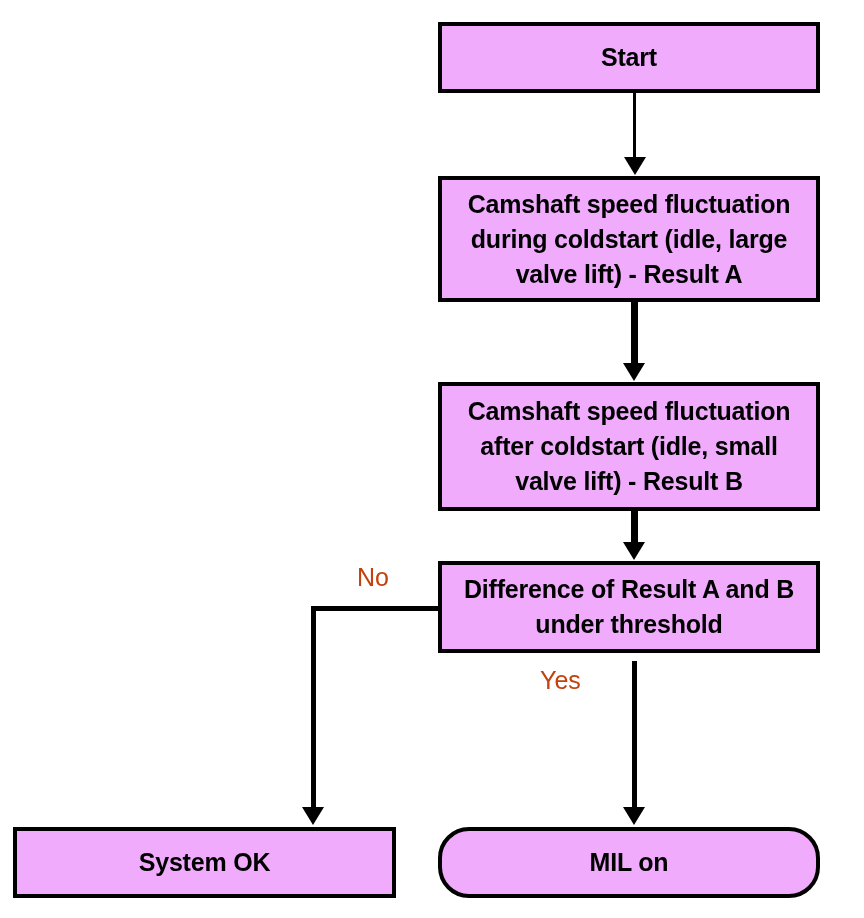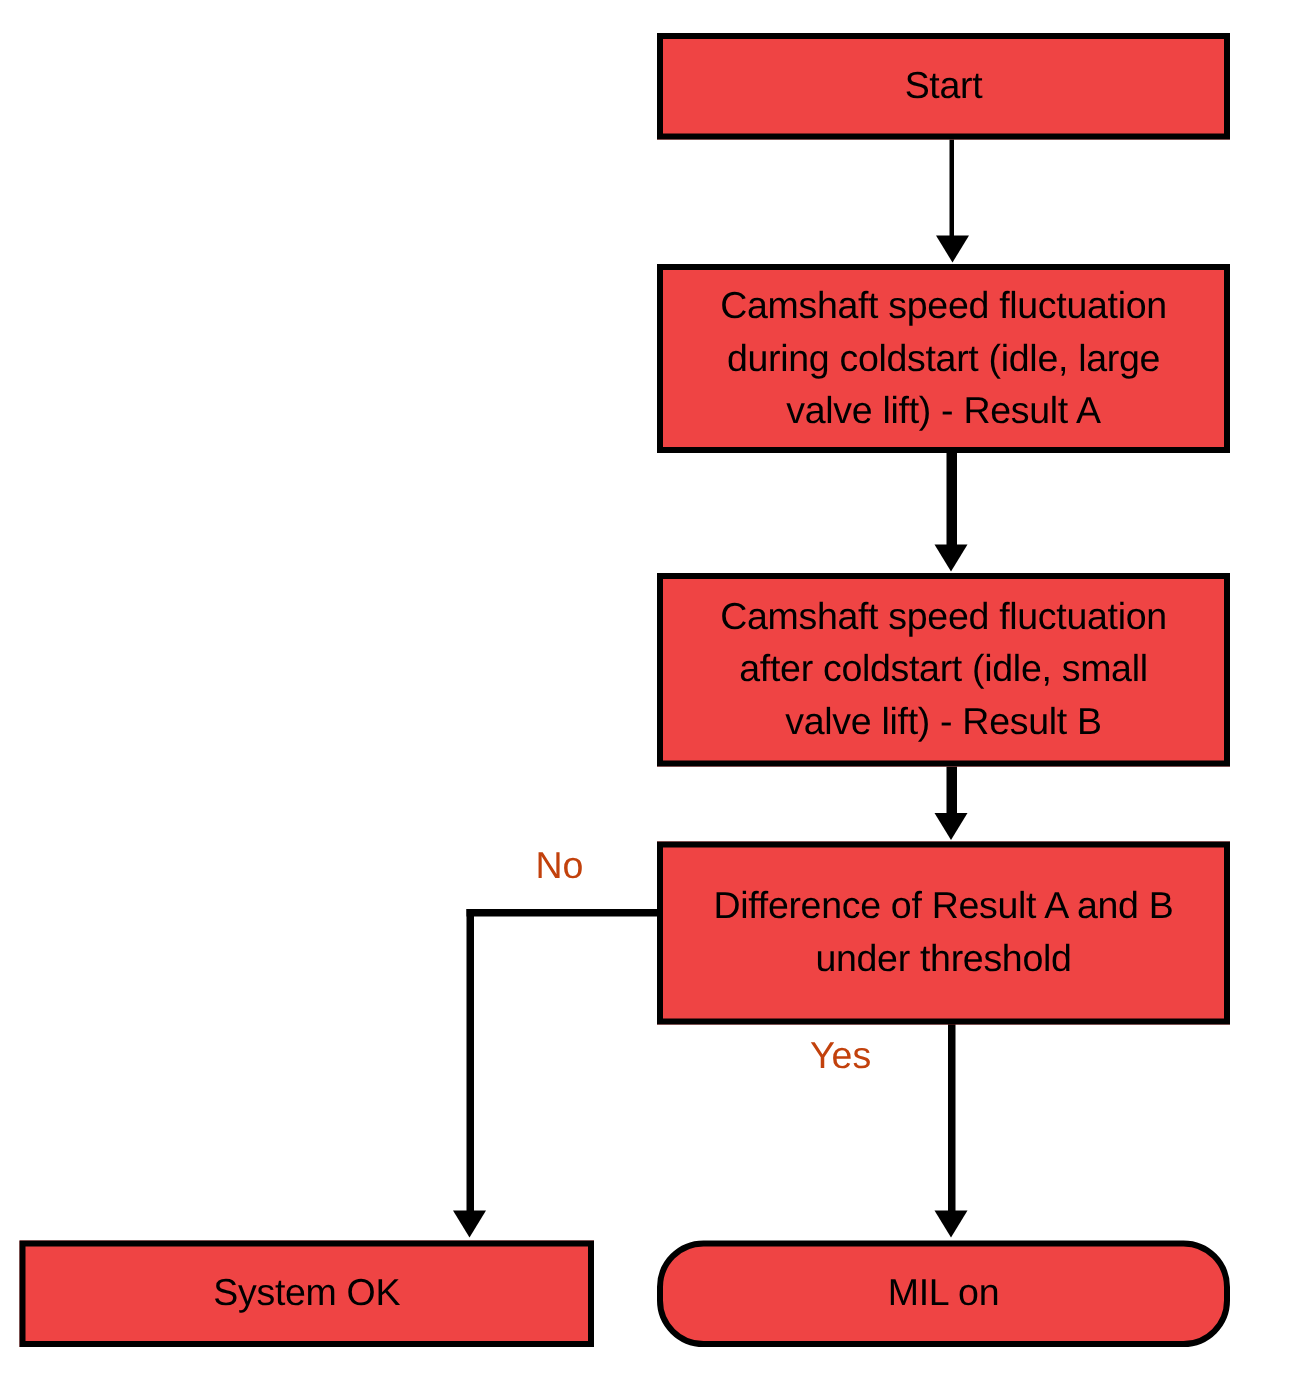--- a/index.html
+++ b/index.html
@@ -16,41 +16,42 @@
     position: relative;
     width: 864px;
     height: 918px;
     background: #ffffff;
     overflow: hidden;
   }
   .node {
     position: absolute;
     box-sizing: border-box;
     border: 4px solid #000000;
-    background: #ef4444;
+    background: #f0abfc;
     display: flex;
     align-items: center;
     justify-content: center;
     text-align: center;
+    font-weight: bold;
   }
   .node .node-label {
     display: block;
     width: 100%;
     padding: 0 10px;
     font-size: 25px;
     line-height: 35px;
     letter-spacing: -0.2px;
     white-space: pre-line;
     color: #000000;
   }
   
   #node-start      { left: 438px; top: 22px;  width: 382px; height: 71px; }
   #node-measure-a  { left: 438px; top: 176px; width: 382px; height: 126px; }
   #node-measure-b  { left: 438px; top: 382px; width: 382px; height: 129px; }
-  #node-decision   { left: 438px; top: 561px; width: 382px; height: 122px; }
+  #node-decision   { left: 438px; top: 561px; width: 382px; height: 92px; }
   #node-system-ok  { left: 13px;  top: 827px; width: 383px; height: 71px; }
   #node-mil-on     { left: 438px; top: 827px; width: 382px; height: 71px; border-radius: 31px; }
 
   
   .seg {
     position: absolute;
     background: #000000;
   }
   
   .arrowhead-down {
@@ -80,21 +81,21 @@
   #edge5-head  { left: 302px; top: 807px; }
 
   .edge-label {
     position: absolute;
     font-size: 25px;
     line-height: 28px;
     color: #c2410c;
     white-space: nowrap;
   }
   #label-no  { left: 357px; top: 563px; }
-  #label-yes { left: 540px; top: 690px; }
+  #label-yes { left: 540px; top: 666px; }
 </style>
 </head>
 <body>
 
 <div id="canvas">
 
   <div class="seg" id="edge1-stem"></div>
   <div class="arrowhead-down" id="edge1-head"></div>
 
   <div class="seg" id="edge2-stem"></div>

